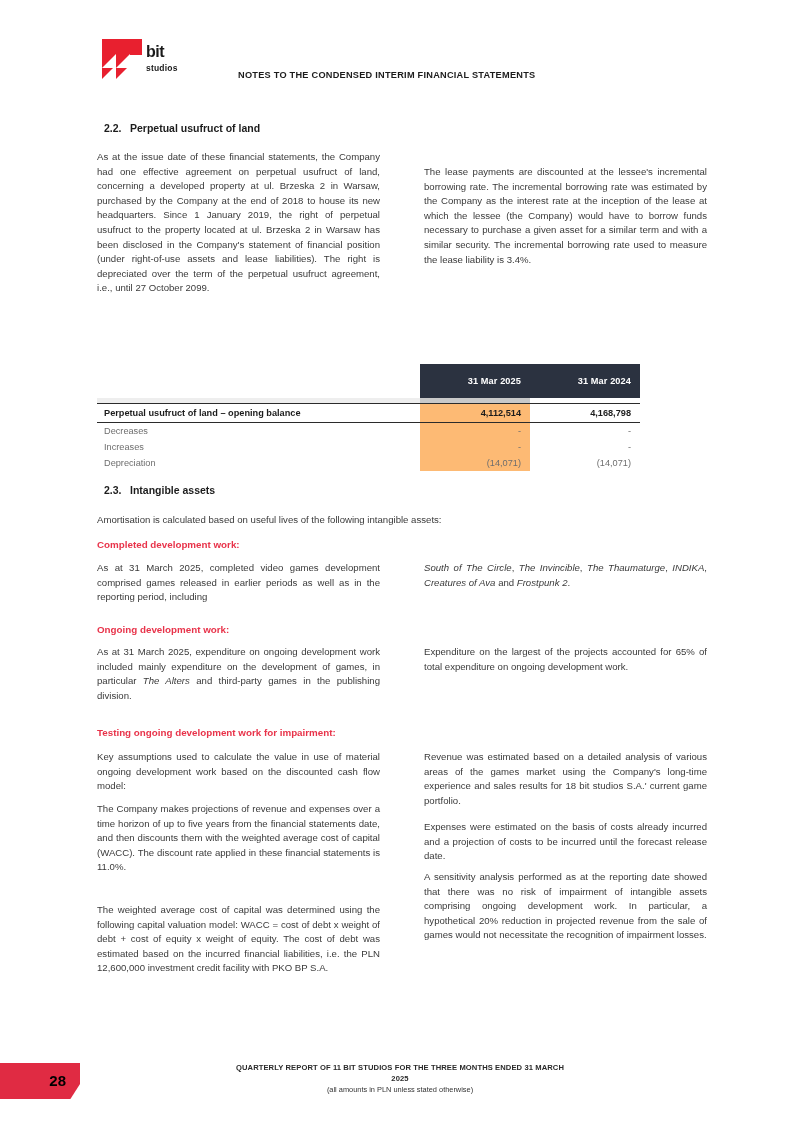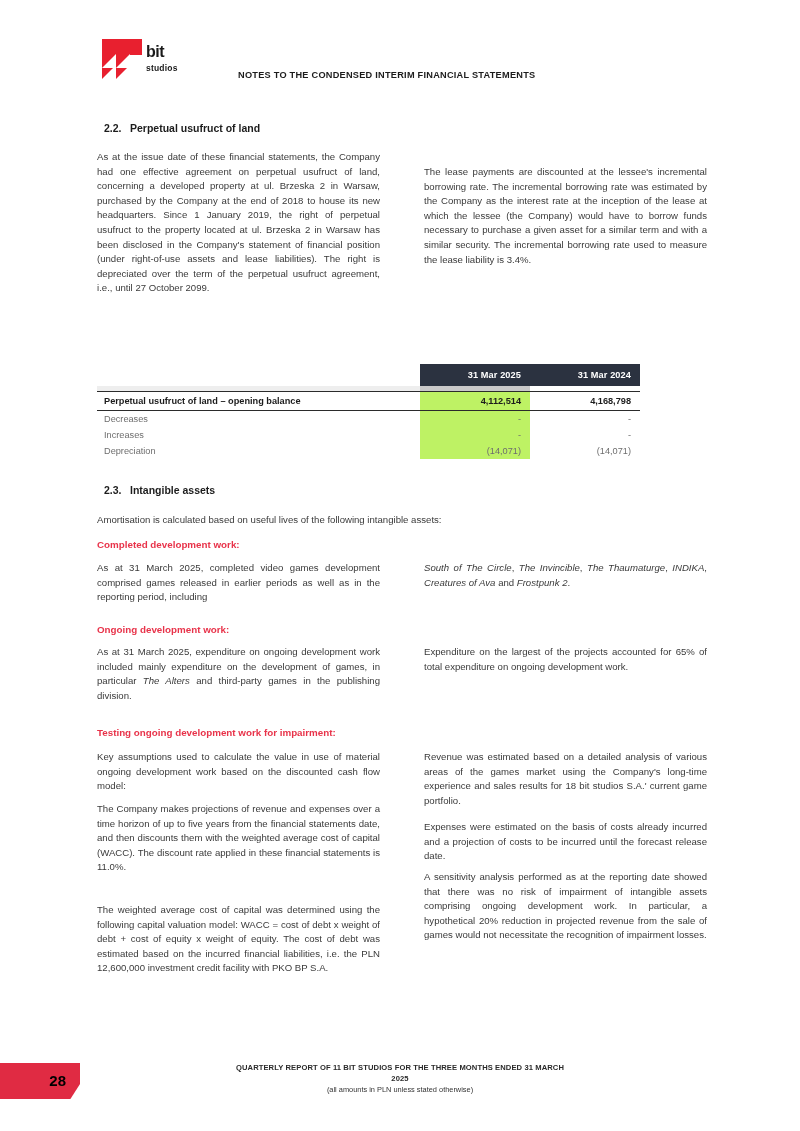--- a/index.html
+++ b/index.html
@@ -109,21 +109,21 @@
   }
   .fin-table col.c-label { width: 323px; }
   .fin-table col.c-val   { width: 110px; }
 
   .fin-table th, .fin-table td {
     padding: 0;
     font-size: 9.2px;
     vertical-align: middle;
   }
   .fin-table thead th {
-    height: 22px;
+    height: 34px;
     background: #2b3240;
     color: #ffffff;
     font-weight: 700;
     text-align: right;
     padding-right: 9px;
     letter-spacing: 0.1px;
   }
   .fin-table thead th.blank {
     background: transparent;
   }
@@ -132,21 +132,21 @@
   .row-spacer td.hl { background: #c9c9c9; }
 
   .fin-table td.lbl {
     padding-left: 7px;
     text-align: left;
   }
   .fin-table td.val {
     text-align: right;
     padding-right: 9px;
   }
-  td.hl { background: #bef264; }
+  td.hl { background: #fdba74; }
 
   tr.total td {
     height: 18px;
     font-weight: 700;
     color: #1c1c1c;
     border-top: 1.6px solid #2b2b2b;
     border-bottom: 1.6px solid #2b2b2b;
   }
   tr.mid td {
     height: 16px;

